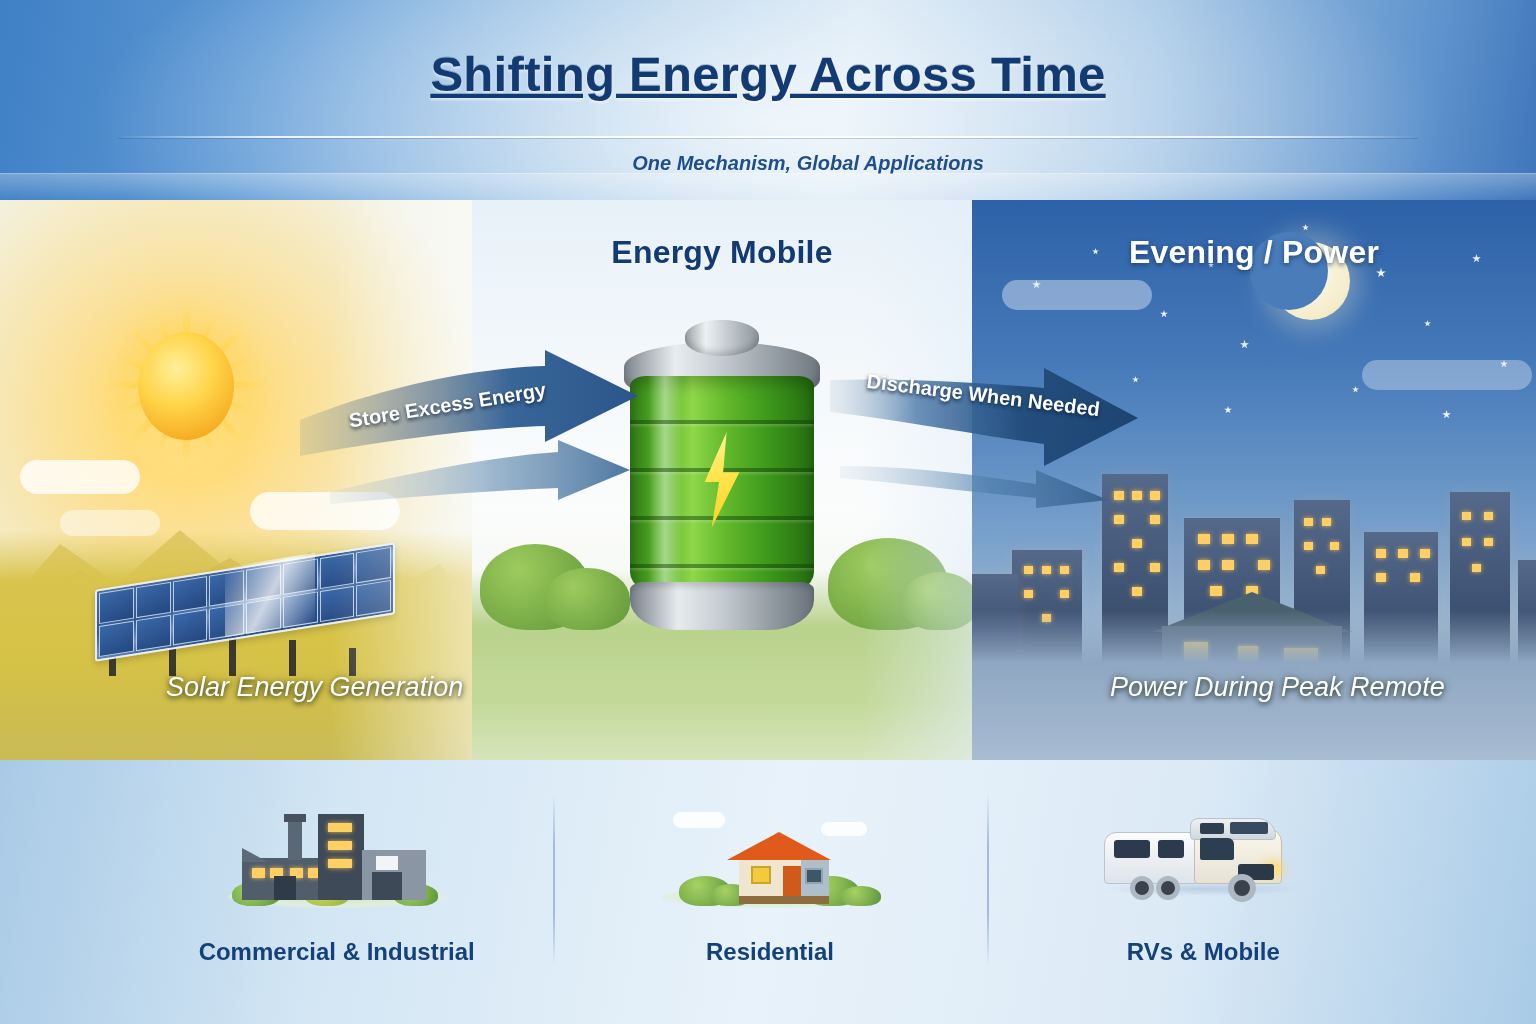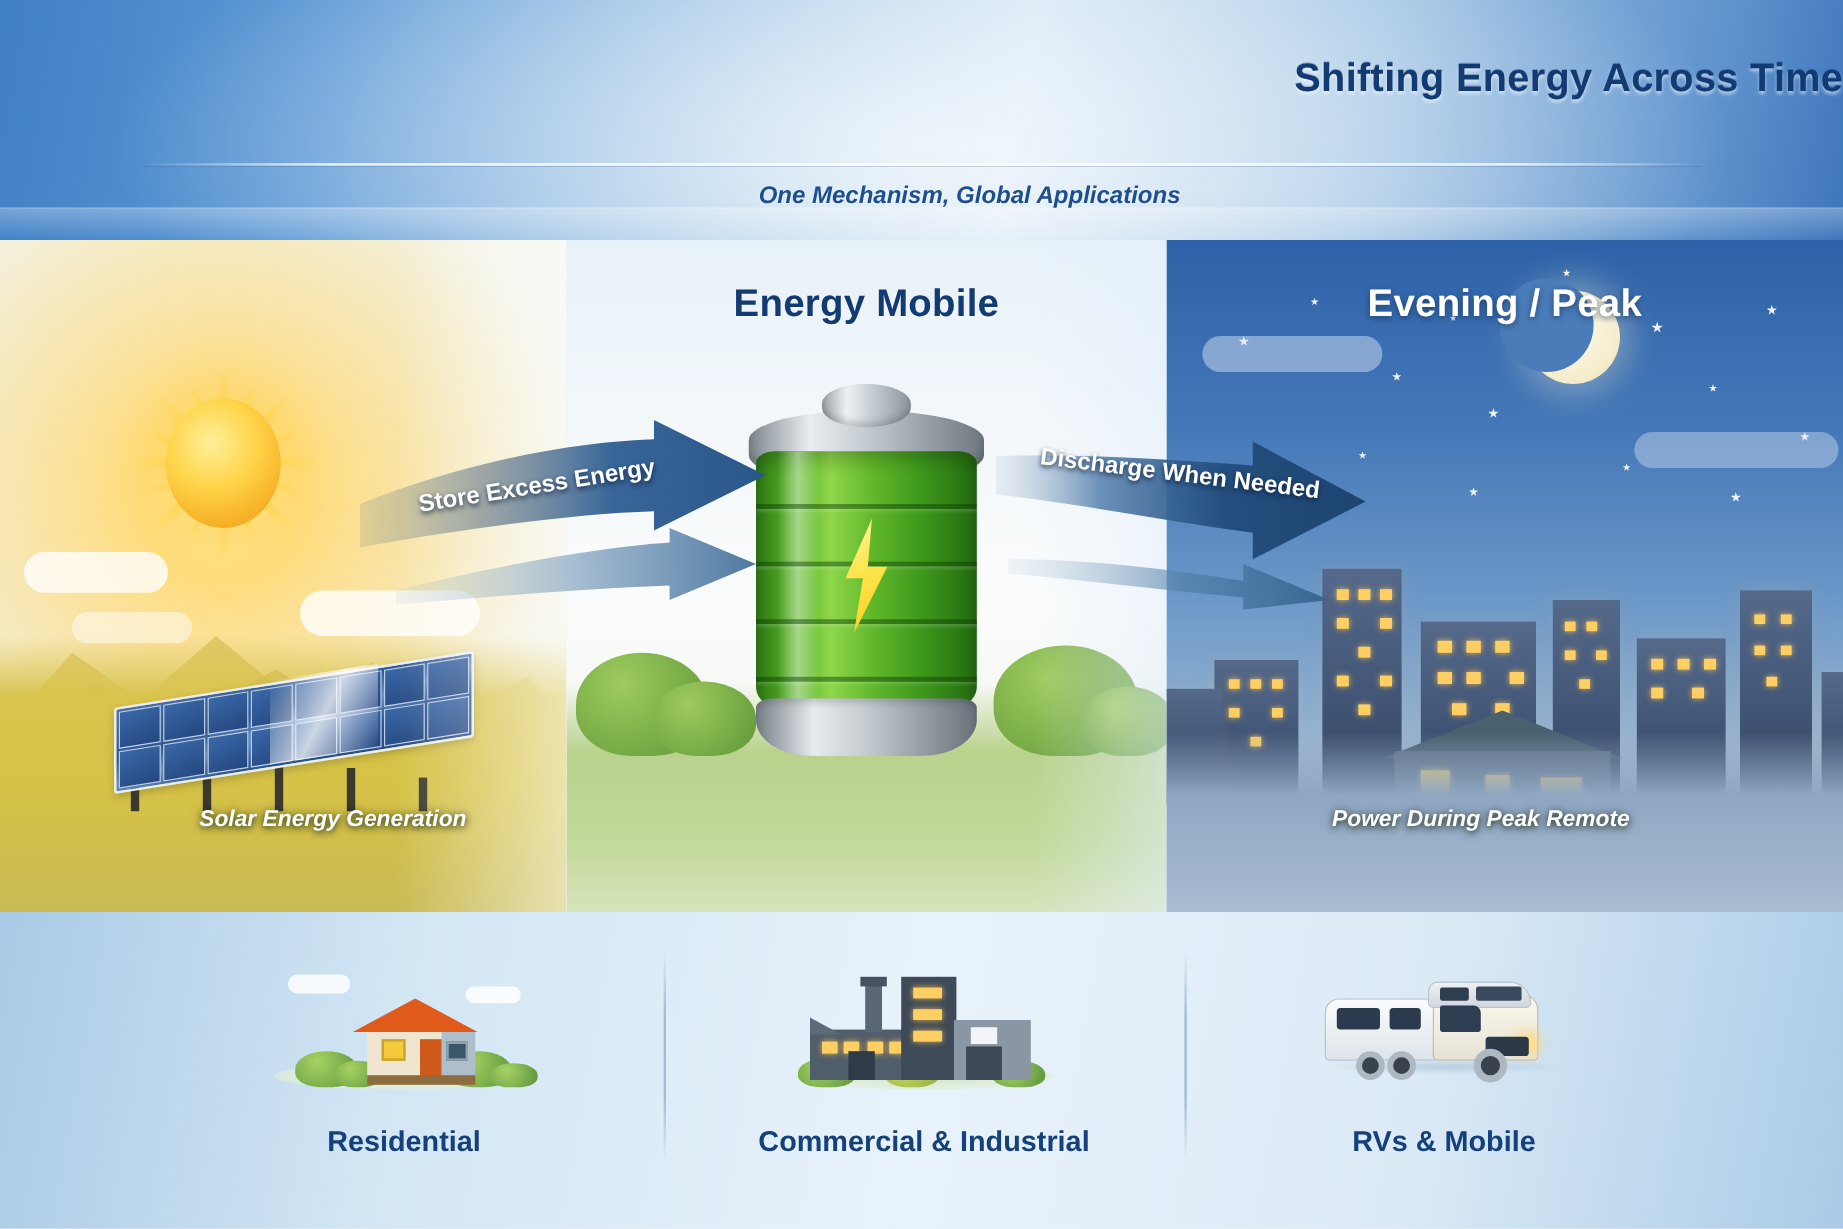--- a/index.html
+++ b/index.html
@@ -18,24 +18,25 @@
       linear-gradient(100deg, #3f7fc4 0%, #5e9ad6 18%, #a8cbe8 42%, #cfe3f3 55%, #9fc3e4 74%, #5f93cd 92%, #3f76bb 100%);
     overflow:hidden;
   }
   .header:after{
     content:""; position:absolute; left:0; bottom:0; width:100%; height:26px;
     background:linear-gradient(180deg, rgba(255,255,255,.28), rgba(255,255,255,0));
     border-top:1px solid rgba(255,255,255,.45);
   }
   .hdr-title {
     position:absolute; left:0; top:46px; width:100%;
-    text-align:right;
-    font-size:33px; font-weight:bold; letter-spacing:.3px;
+    text-align:center;
+    font-size:49px; font-weight:bold; letter-spacing:.3px;
     color:#123a73;
     text-shadow:0 2px 3px rgba(255,255,255,.55), 0 -1px 0 rgba(10,40,90,.25);
+    text-decoration:underline;
   }
   .hdr-rule {
     position:absolute; left:118px; top:136px; width:1300px; height:2px;
     background:linear-gradient(90deg, rgba(255,255,255,0), rgba(255,255,255,.85) 12%, rgba(255,255,255,.9) 50%, rgba(255,255,255,.8) 88%, rgba(255,255,255,0));
     box-shadow:0 1px 0 rgba(40,80,140,.25);
   }
   .hdr-sub {
     position:absolute; left:0; top:152px; width:100%;
     text-align:center; font-style:italic; font-size:20px; font-weight:bold;
     color:#1d4e8f; text-shadow:0 1px 2px rgba(255,255,255,.5);margin-left:40px;
@@ -179,21 +180,21 @@
 
   
   .panel-head{
     position:absolute; top:34px; width:100%; text-align:center;
     font-size:32px; font-weight:bold; letter-spacing:.2px;
   }
   .panel-head.dark{ color:#123a73; text-shadow:0 1px 2px rgba(255,255,255,.6); }
   .panel-head.light{ color:#ffffff; text-shadow:0 2px 5px rgba(15,40,80,.65); }
 
   .band-caption{
-    position:absolute; font-size:19px; font-weight:bold; font-style:italic; color:#fff;
+    position:absolute; font-size:27px; font-weight:normal; font-style:italic; color:#fff;
     text-shadow:0 2px 5px rgba(25,45,20,.85), 0 0 10px rgba(0,0,0,.35);
     white-space:nowrap;
     padding-left:48px;
   }
 
   
   .arrowwrap{ position:absolute; pointer-events:none; }
   .arrow-label{
     position:absolute; font-size:20px; font-weight:bold; color:#fff; white-space:nowrap;
     text-shadow:0 2px 4px rgba(10,30,60,.85);
@@ -407,21 +408,21 @@
 
       <div class="nhouse">
         <div class="roof"></div>
         <div class="wall"></div>
         <div class="win" style="left:32px; bottom:16px; width:24px; height:30px;"></div>
         <div class="win" style="left:86px; bottom:16px; width:20px; height:26px;"></div>
         <div class="win" style="left:132px; bottom:16px; width:34px; height:24px;"></div>
       </div>
 
       <div class="ground"></div>
-      <div class="panel-head light">Evening / Peak</div>
+      <div class="panel-head light">Evening / Power</div>
     </div>
 
     <div class="tint" style="left:330px; width:142px; background:linear-gradient(90deg, rgba(255,255,255,0), rgba(255,255,255,.55));"></div>
     <div class="tint" style="left:860px; width:112px; background:linear-gradient(90deg, rgba(236,244,252,.0), rgba(226,238,250,.55));"></div>
 
     <div class="arrowwrap" style="left:300px; top:150px; width:340px; height:120px;">
       <svg width="340" height="120" viewBox="0 0 340 120">
         <defs>
           <linearGradient id="ag1" x1="0" y1="0" x2="1" y2="0">
             <stop offset="0%" stop-color="#8f9a8c" stop-opacity=".25"></stop>
@@ -475,20 +476,53 @@
         <path d="M0 26 C 70 26, 130 34, 196 44 L196 30 L268 60 L196 68 L196 58 C 130 52, 70 44, 0 38 Z" fill="url(#ag2b)"></path>
       </svg>
     </div>
 
     <div class="band-caption" style="left:118px; top:472px;">Solar Energy Generation</div>
     <div class="band-caption" style="left:1062px; top:472px;">Power During Peak Remote</div>
   </div>
 
   <div class="footer">
     <div class="cards">
+
+      <div class="card">
+        <div class="card-art">
+          <div class="ca-ground"></div>
+          <div class="ca-shrub" style="left:20px;  width:48px; height:24px;"></div>
+          <div class="ca-shrub" style="left:92px;  width:46px; height:26px; background:radial-gradient(circle at 35% 30%,#cddd66,#94ad3d);"></div>
+          <div class="ca-shrub" style="left:182px; width:44px; height:22px;"></div>
+
+          <div style="position:absolute; left:30px; bottom:14px; width:78px; height:42px; background:#505d6b;"></div>
+          <div style="position:absolute; left:30px; bottom:52px; width:0; height:0;
+                      border-left:0 solid transparent; border-right:26px solid transparent;
+                      border-bottom:14px solid #5c6a79;"></div>
+          <div class="win" style="left:40px; bottom:36px; width:13px; height:10px;"></div>
+          <div class="win" style="left:58px; bottom:36px; width:13px; height:10px;"></div>
+          <div class="win" style="left:78px; bottom:36px; width:13px; height:10px;"></div>
+          <div class="win" style="left:96px; bottom:36px; width:13px; height:10px;"></div>
+
+          <div style="position:absolute; left:76px; bottom:54px; width:14px; height:40px; background:#5a6775;"></div>
+          <div style="position:absolute; left:72px; bottom:92px; width:22px; height:8px; background:#46525f;"></div>
+
+          <div style="position:absolute; left:106px; bottom:14px; width:46px; height:86px; background:#3e4a58;"></div>
+          <div class="win" style="left:116px; bottom:82px; width:24px; height:9px;"></div>
+          <div class="win" style="left:116px; bottom:64px; width:24px; height:9px;"></div>
+          <div class="win" style="left:116px; bottom:46px; width:24px; height:9px;"></div>
+
+          <div style="position:absolute; left:150px; bottom:14px; width:64px; height:50px; background:#8a96a3;"></div>
+          <div style="position:absolute; left:160px; bottom:14px; width:30px; height:28px; background:#3d4956;"></div>
+          <div style="position:absolute; left:164px; bottom:44px; width:22px; height:14px; background:#f2f5f7;"></div>
+
+          <div style="position:absolute; left:62px; bottom:14px; width:22px; height:24px; background:#2f3b49;"></div>
+        </div>
+        <div class="card-label">Commercial &amp; Industrial</div>
+      </div>
 
       <div class="card">
         <div class="card-art">
           <div class="ca-cloud" style="left:28px; top:16px; width:52px; height:16px;"></div>
           <div class="ca-cloud" style="left:176px; top:26px; width:46px; height:14px;"></div>
           <div class="ca-ground"></div>
           <div class="ca-shrub" style="left:34px;  width:52px; height:30px;"></div>
           <div class="ca-shrub" style="left:66px;  width:40px; height:22px;"></div>
           <div class="ca-shrub" style="left:160px; width:54px; height:30px;"></div>
           <div class="ca-shrub" style="left:196px; width:40px; height:20px;"></div>
@@ -500,53 +534,20 @@
           <div style="position:absolute; left:106px; bottom:30px; width:20px; height:18px; background:#f5c93c; border:2px solid #c9a52c;"></div>
           <div style="position:absolute; left:138px; bottom:14px; width:18px; height:34px; background:#cf5a1a;"></div>
           <div style="position:absolute; left:160px; bottom:30px; width:18px; height:16px; background:#3d5668; border:2px solid #8fa3b2;"></div>
           <div style="position:absolute; left:94px; bottom:10px; width:90px; height:8px; background:#8d6d3f;"></div>
         </div>
         <div class="card-label">Residential</div>
       </div>
 
       <div class="card">
         <div class="card-art">
-          <div class="ca-ground"></div>
-          <div class="ca-shrub" style="left:20px;  width:48px; height:24px;"></div>
-          <div class="ca-shrub" style="left:92px;  width:46px; height:26px; background:radial-gradient(circle at 35% 30%,#cddd66,#94ad3d);"></div>
-          <div class="ca-shrub" style="left:182px; width:44px; height:22px;"></div>
-
-          <div style="position:absolute; left:30px; bottom:14px; width:78px; height:42px; background:#505d6b;"></div>
-          <div style="position:absolute; left:30px; bottom:52px; width:0; height:0;
-                      border-left:0 solid transparent; border-right:26px solid transparent;
-                      border-bottom:14px solid #5c6a79;"></div>
-          <div class="win" style="left:40px; bottom:36px; width:13px; height:10px;"></div>
-          <div class="win" style="left:58px; bottom:36px; width:13px; height:10px;"></div>
-          <div class="win" style="left:78px; bottom:36px; width:13px; height:10px;"></div>
-          <div class="win" style="left:96px; bottom:36px; width:13px; height:10px;"></div>
-
-          <div style="position:absolute; left:76px; bottom:54px; width:14px; height:40px; background:#5a6775;"></div>
-          <div style="position:absolute; left:72px; bottom:92px; width:22px; height:8px; background:#46525f;"></div>
-
-          <div style="position:absolute; left:106px; bottom:14px; width:46px; height:86px; background:#3e4a58;"></div>
-          <div class="win" style="left:116px; bottom:82px; width:24px; height:9px;"></div>
-          <div class="win" style="left:116px; bottom:64px; width:24px; height:9px;"></div>
-          <div class="win" style="left:116px; bottom:46px; width:24px; height:9px;"></div>
-
-          <div style="position:absolute; left:150px; bottom:14px; width:64px; height:50px; background:#8a96a3;"></div>
-          <div style="position:absolute; left:160px; bottom:14px; width:30px; height:28px; background:#3d4956;"></div>
-          <div style="position:absolute; left:164px; bottom:44px; width:22px; height:14px; background:#f2f5f7;"></div>
-
-          <div style="position:absolute; left:62px; bottom:14px; width:22px; height:24px; background:#2f3b49;"></div>
-        </div>
-        <div class="card-label">Commercial &amp; Industrial</div>
-      </div>
-
-      <div class="card">
-        <div class="card-art">
           <div style="position:absolute; left:24px; bottom:18px; width:202px; height:14px; border-radius:50%;
                       background:radial-gradient(ellipse at 50% 50%, rgba(130,160,190,.35), rgba(130,160,190,0) 70%);"></div>
 
           <div style="position:absolute; left:26px; bottom:30px; width:94px; height:52px; border-radius:12px 6px 4px 4px;
                       background:linear-gradient(180deg,#fbfcfd,#dde4ea);border:1px solid #b9c4cd;"></div>
           <div style="position:absolute; left:36px; bottom:56px; width:36px; height:18px; background:#2c3a4d; border-radius:3px;"></div>
           <div style="position:absolute; left:80px; bottom:56px; width:26px; height:18px; background:#2c3a4d; border-radius:3px;"></div>
 
           <div style="position:absolute; left:116px; bottom:30px; width:88px; height:56px; border-radius:6px 14px 4px 4px;
                       background:linear-gradient(180deg,#fbf7ea,#e6e3d6);border:1px solid #c2bfae;"></div>

